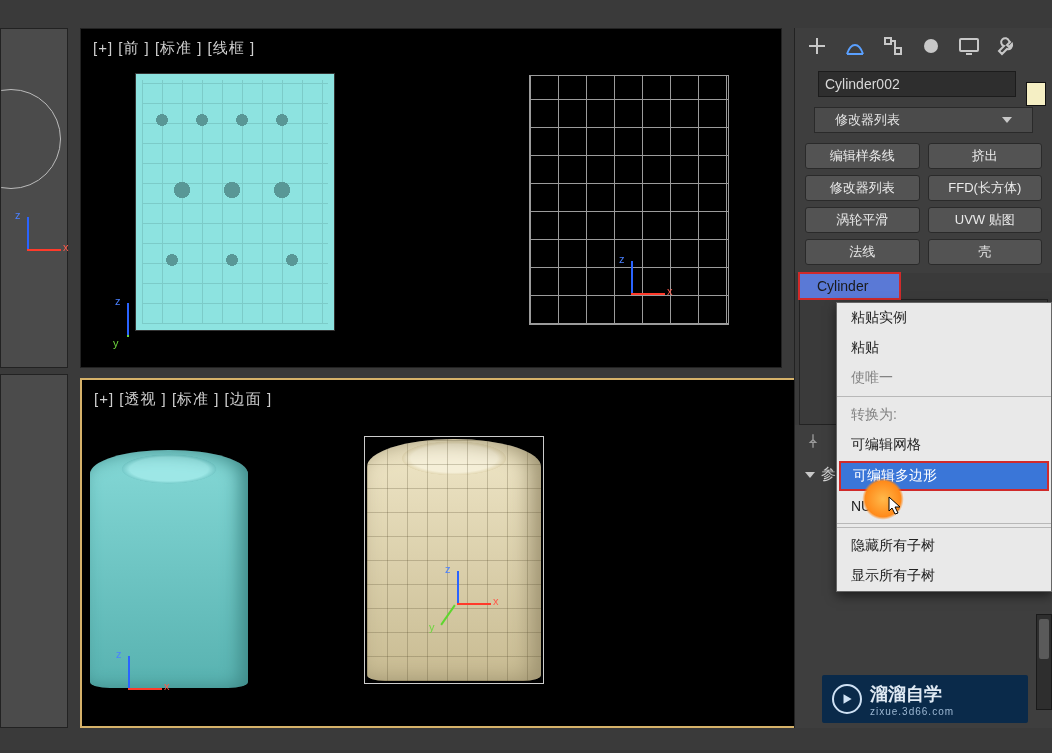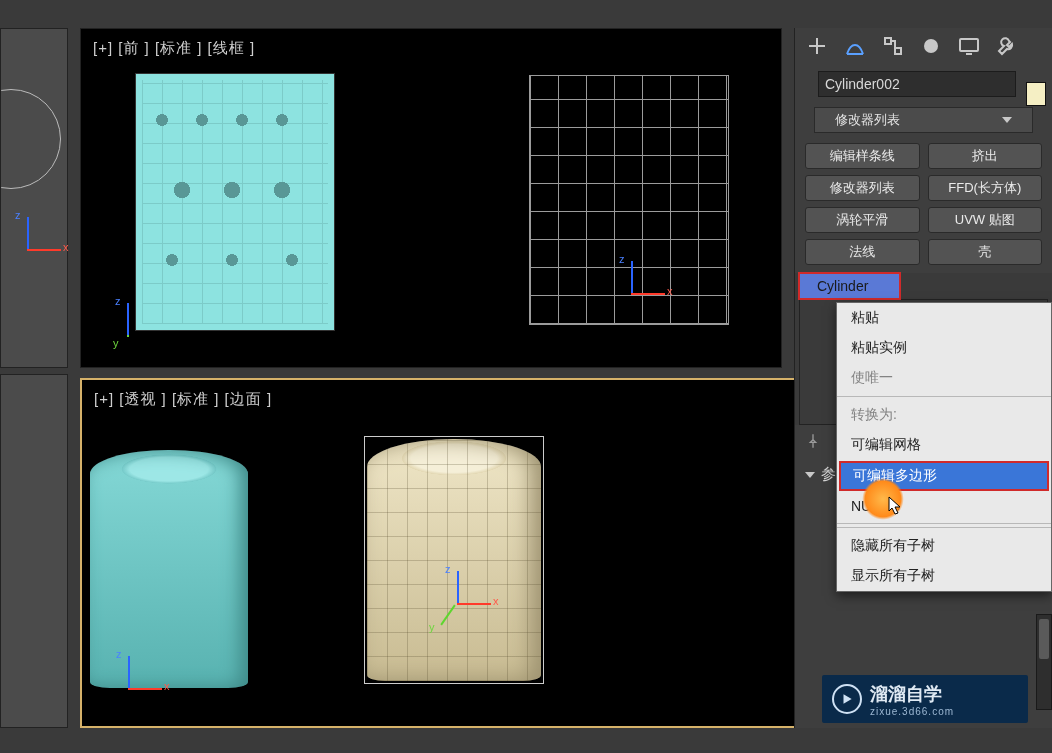--- a/index.html
+++ b/index.html
@@ -347,22 +347,22 @@
     <span class="tri2"></span>
     <span>参</span>
   </div>
 
   <div class="scrollbar">
     <div class="thumb"></div>
   </div>
 </div>
 
 <div class="ctx">
+  <div class="item">粘贴实例</div>
   <div class="item">粘贴</div>
-  <div class="item">粘贴实例</div>
   <div class="item disabled">使唯一</div>
   <div class="sep"></div>
   <div class="item disabled">转换为:</div>
   <div class="item">可编辑网格</div>
   <div class="hl-wrap">
       <div class="item hover hl">可编辑多边形</div>
     </div>
   <div class="item">NURBS</div>
   <div class="sep"></div>
   <div class="sep"></div>

